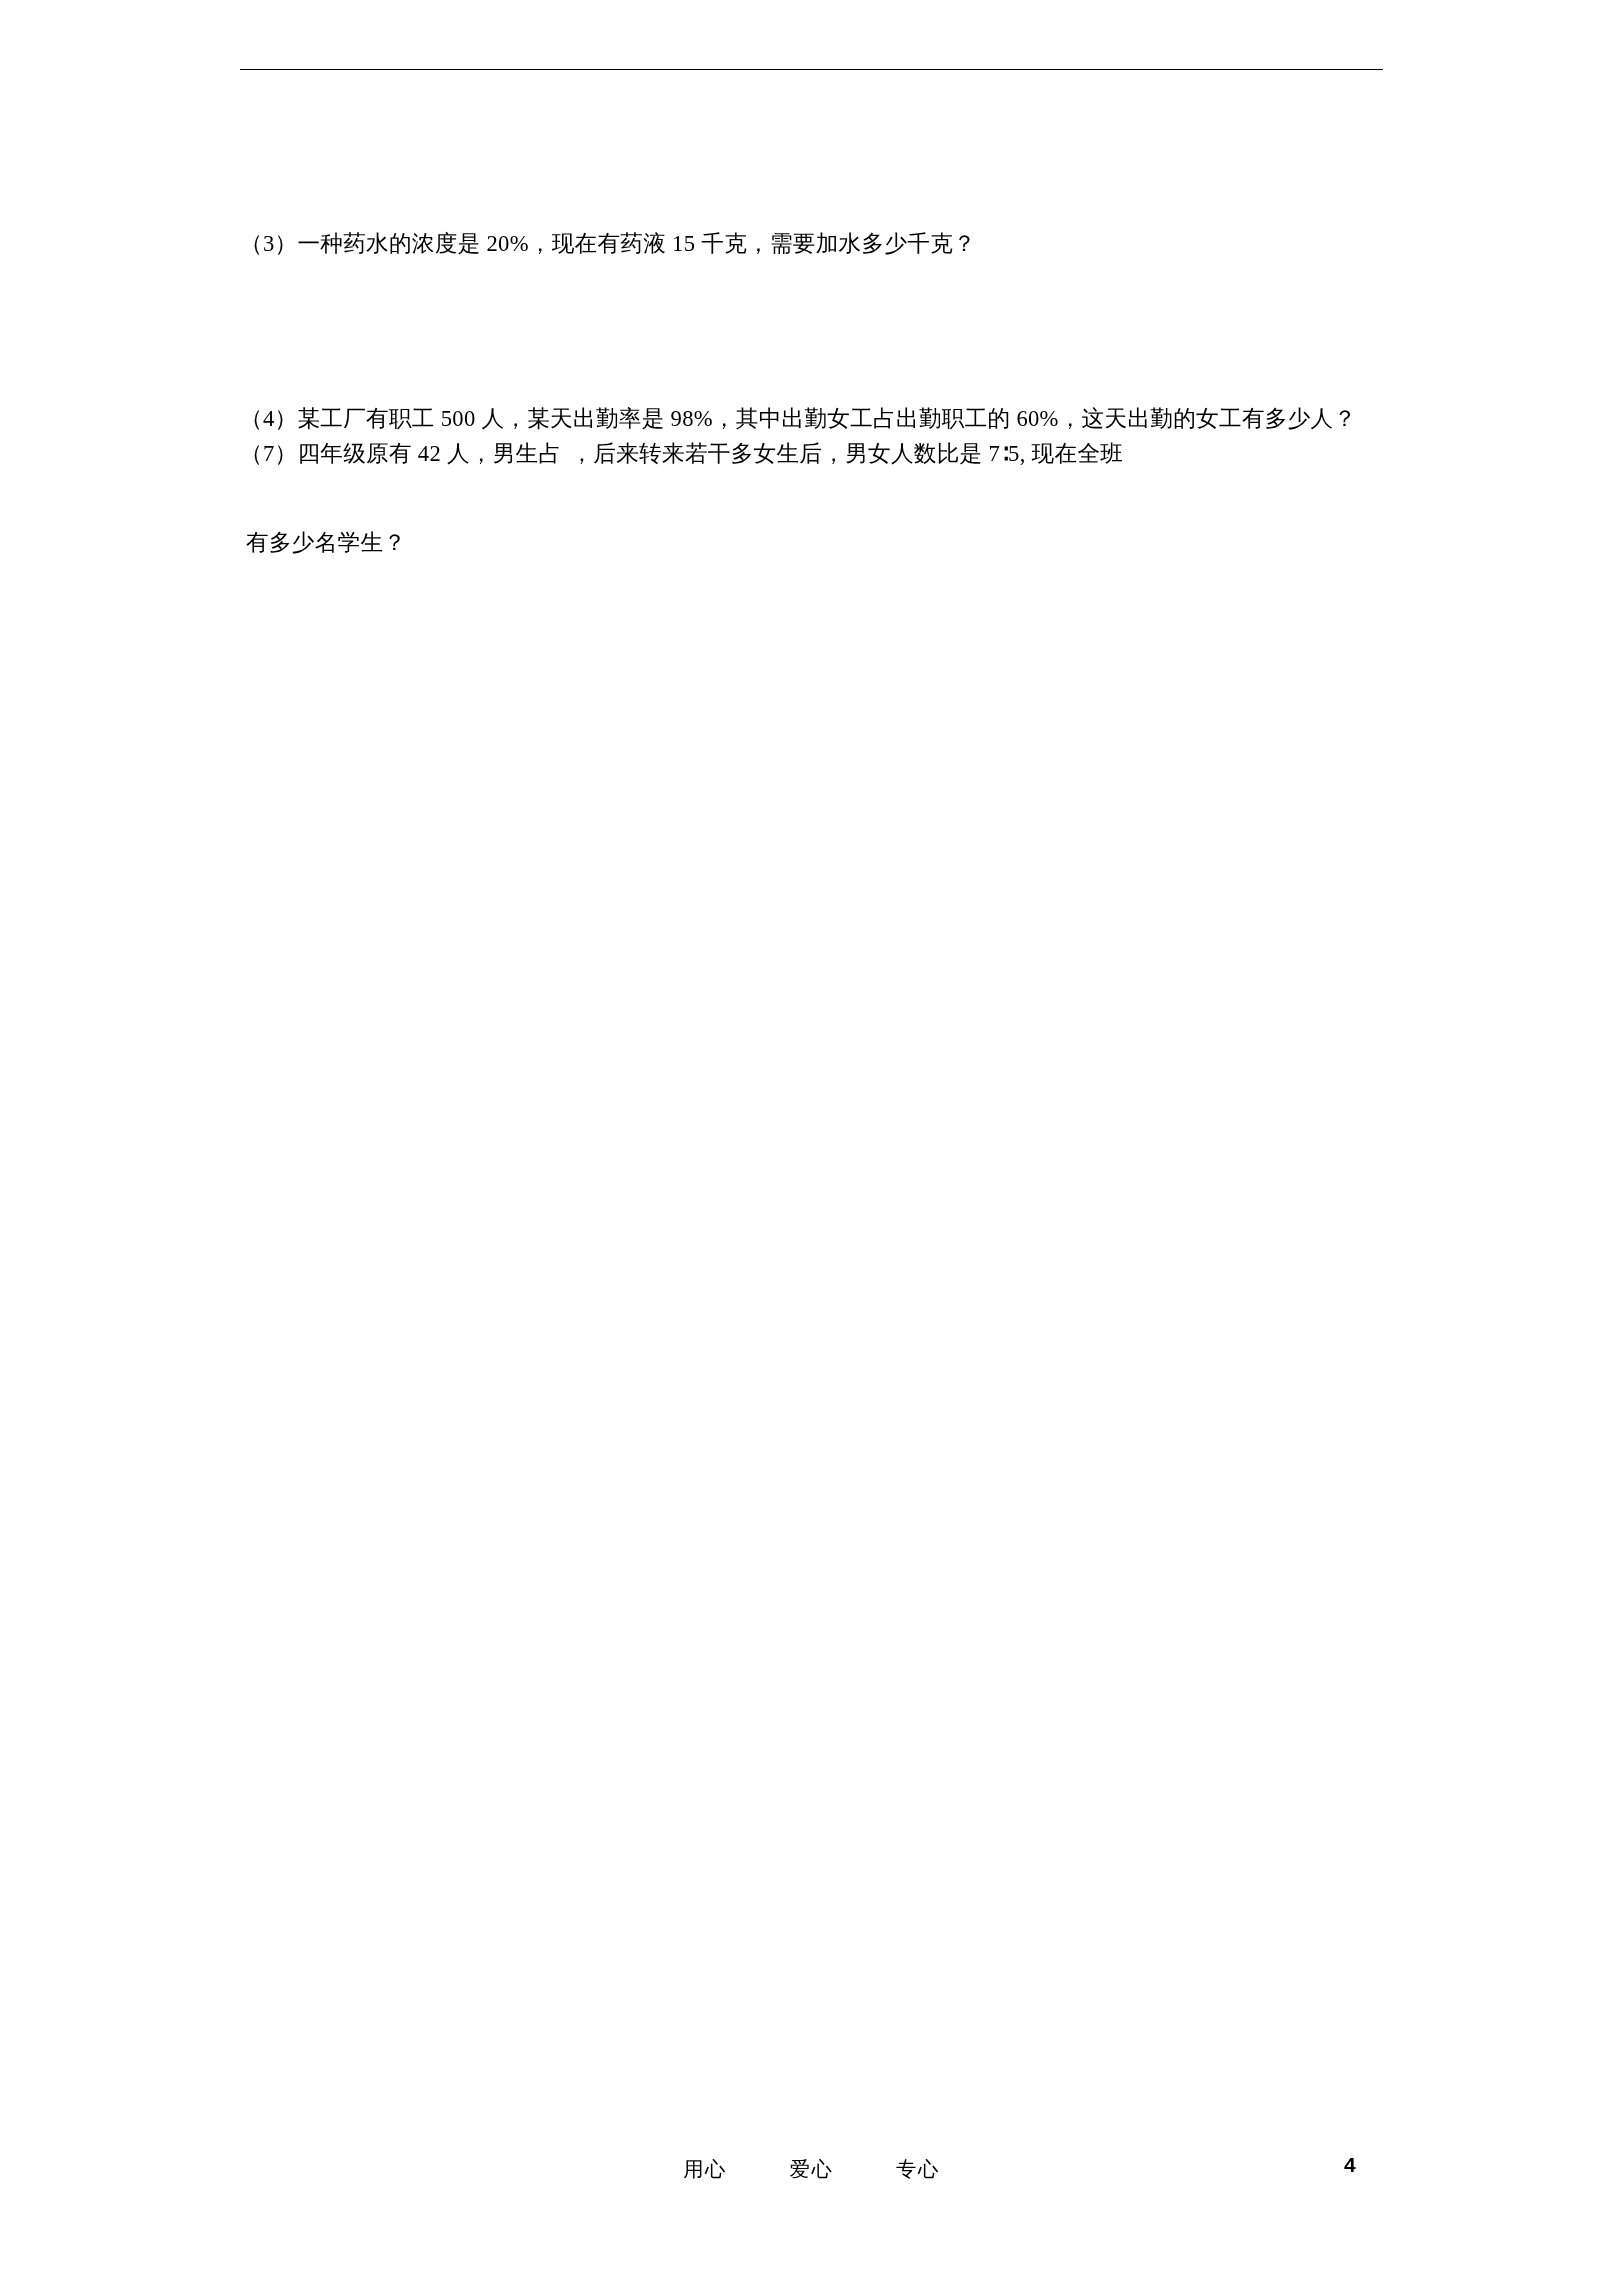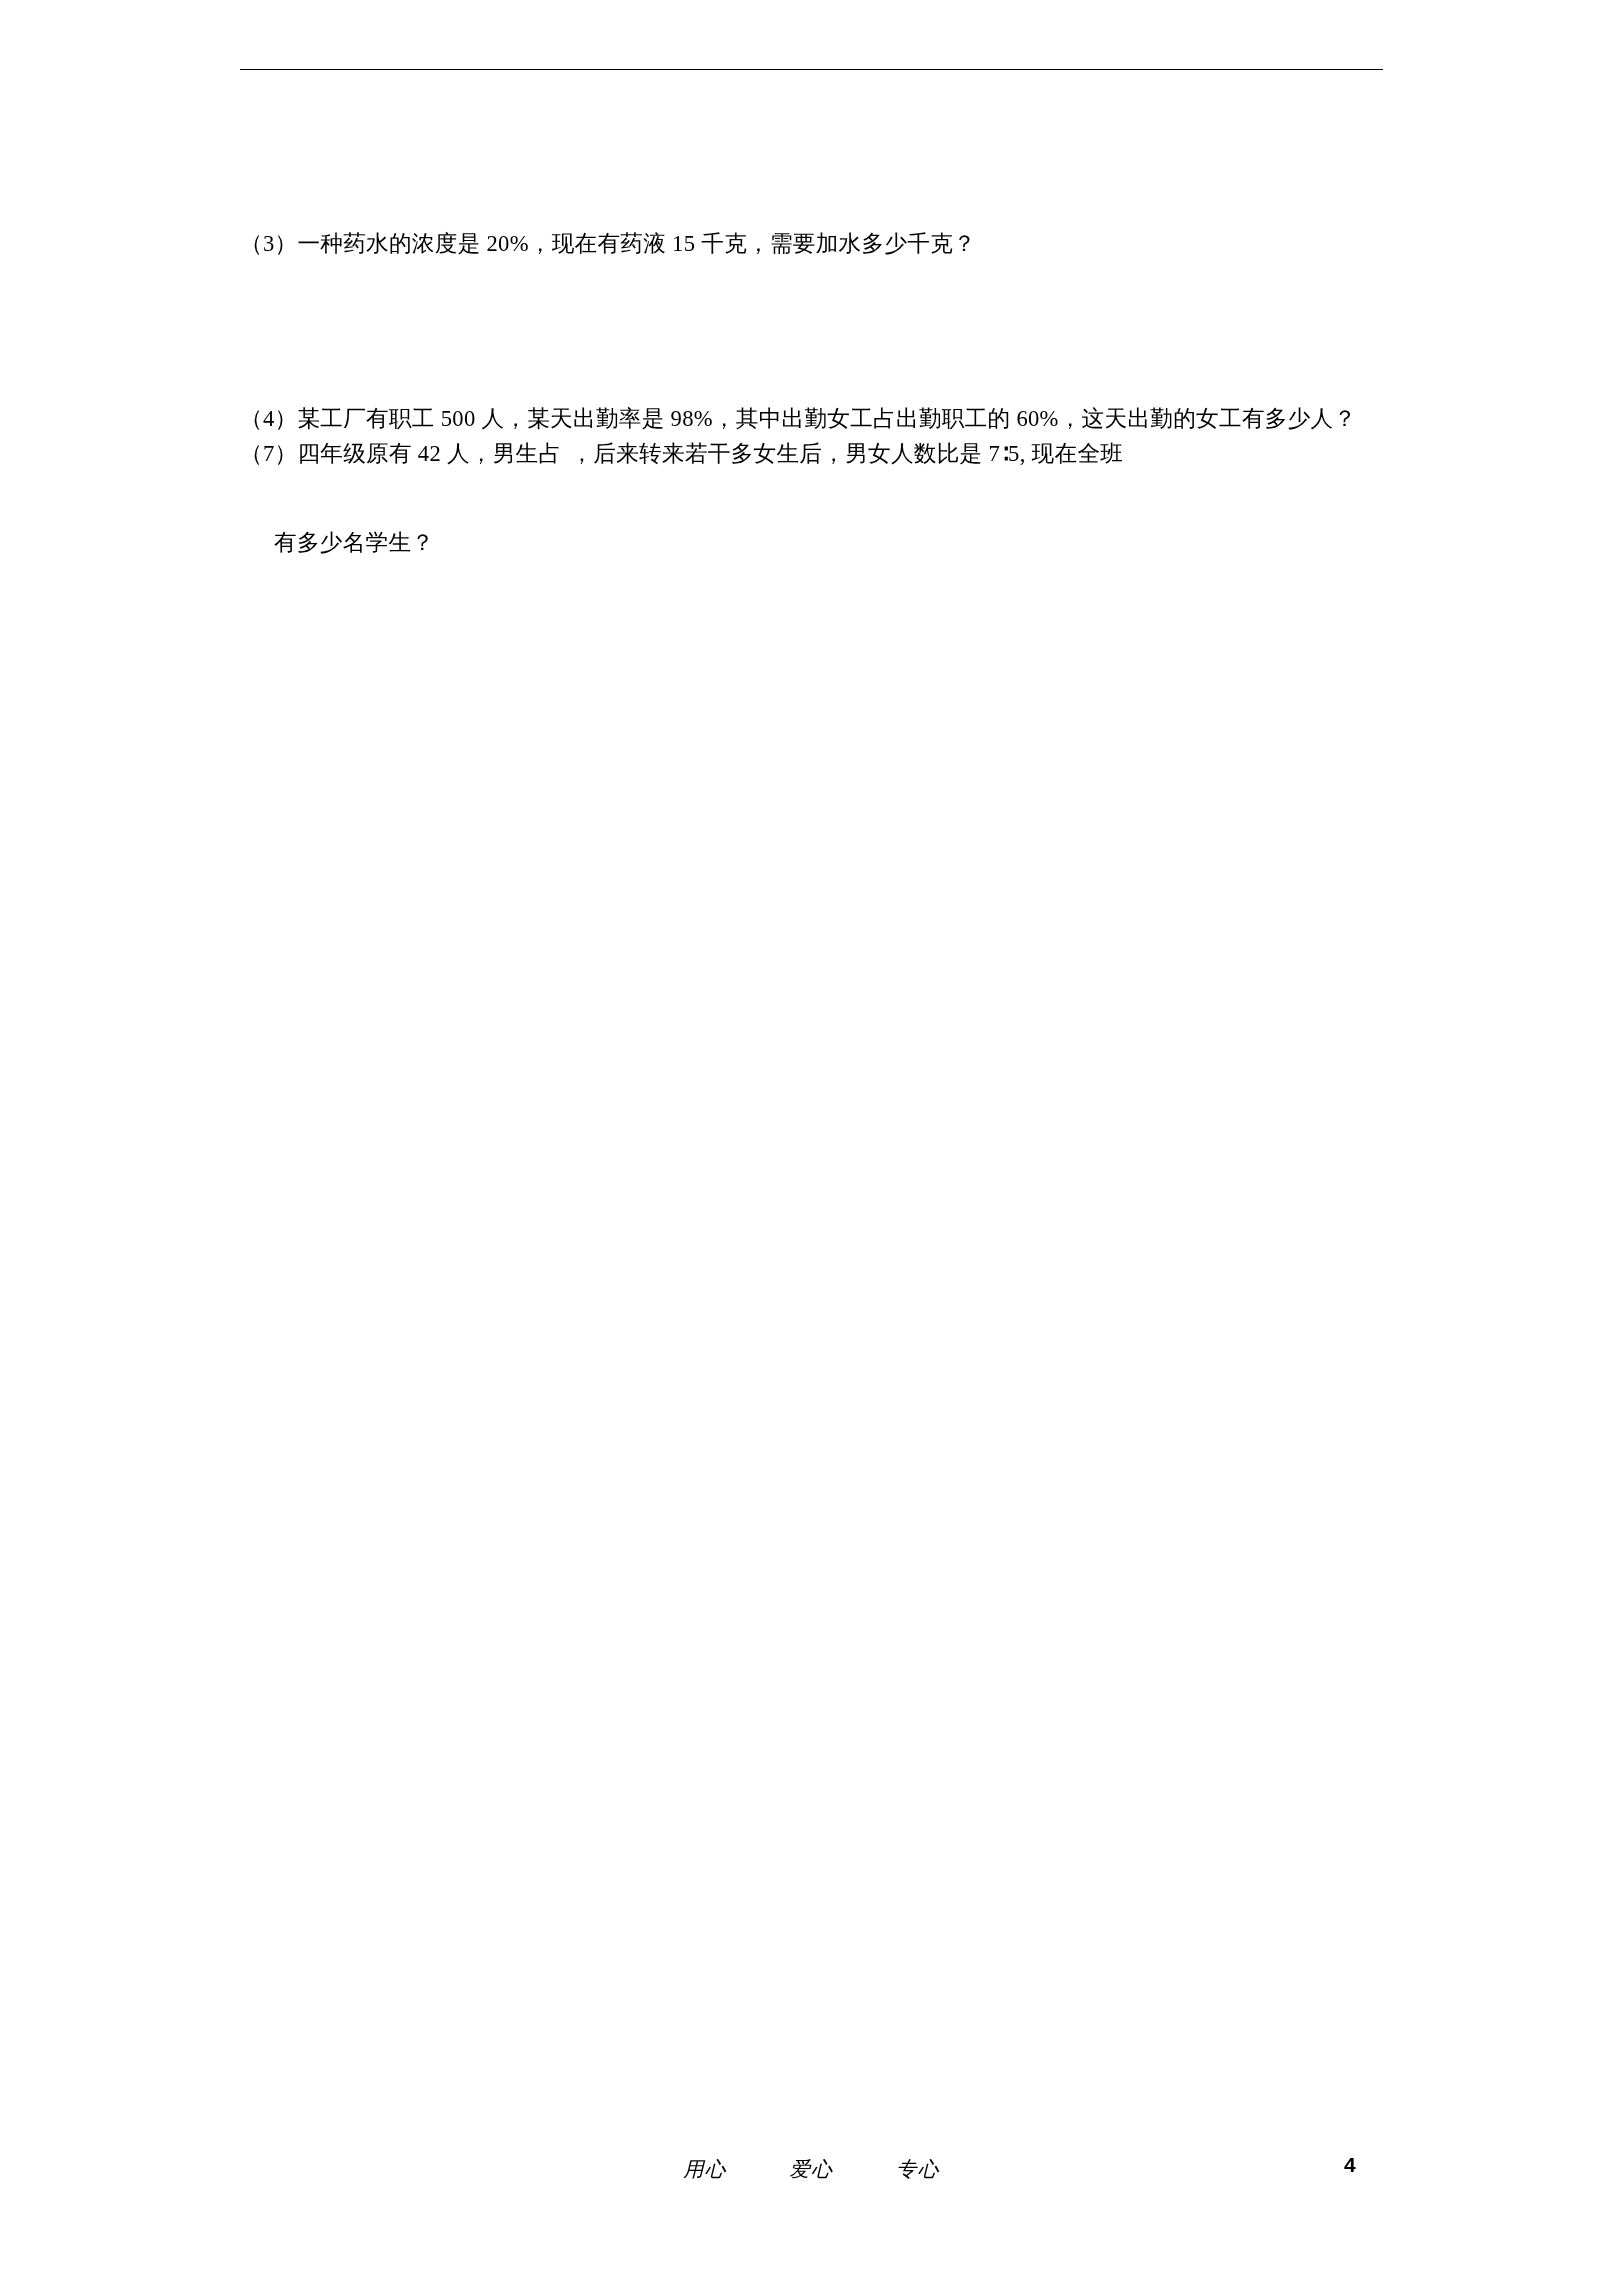--- a/index.html
+++ b/index.html
@@ -37,21 +37,21 @@
   }
   .q-block {
     font-size: 22.6px;
     line-height: 1.55;
     letter-spacing: 0.3px;
     text-align: justify;
   }
   .q3 { margin-bottom: 140px; }
   .q4 { }
   .q5-line1 { margin-bottom: 54px; }
-  .q5-line2 { margin-left: 34px; }
+  .q5-line2 { margin-left: 6px; }
   .frac {
     display: inline-block;
     vertical-align: middle;
     text-align: center;
     font-size: 18px;
     line-height: 1.05;
     margin: 0 4.5px;
     position: relative;
     top: -1.5px;
   }
@@ -59,21 +59,21 @@
   .frac .den { display: block; border-top: 1.1px solid #000; padding-top: 0.8px; }
   .footer {
     position: absolute;
     left: 0;
     top: 2155px;
     width: 1623px;
     text-align: center;
     font-size: 20.4px;
     letter-spacing: 1.5px;
   }
-  .footer span { margin: 0 28px; font-style: italic; }
+  .footer span { margin: 0 28px; }
   .page-number {
     position: absolute;
     left: 1344px;
     top: 2153px;
     font-size: 21px;
     font-weight: bold;
     font-family: "Liberation Sans", sans-serif;
   }
 </style>
 </head>

